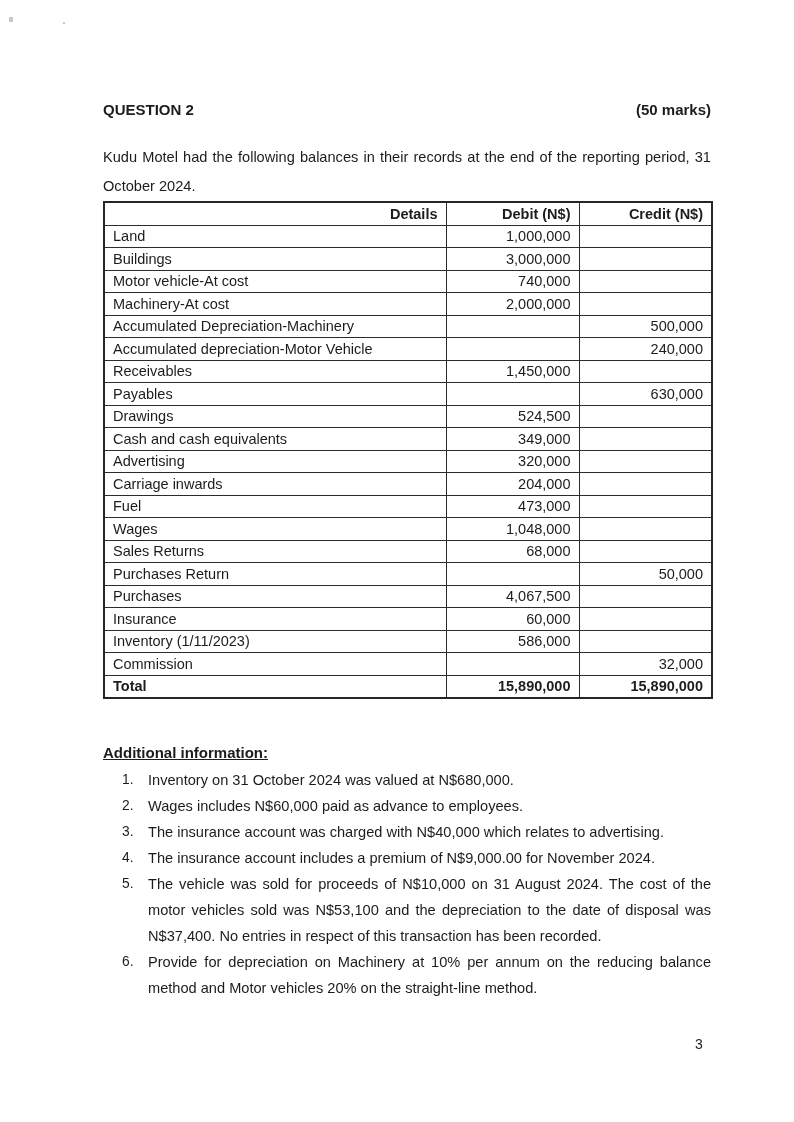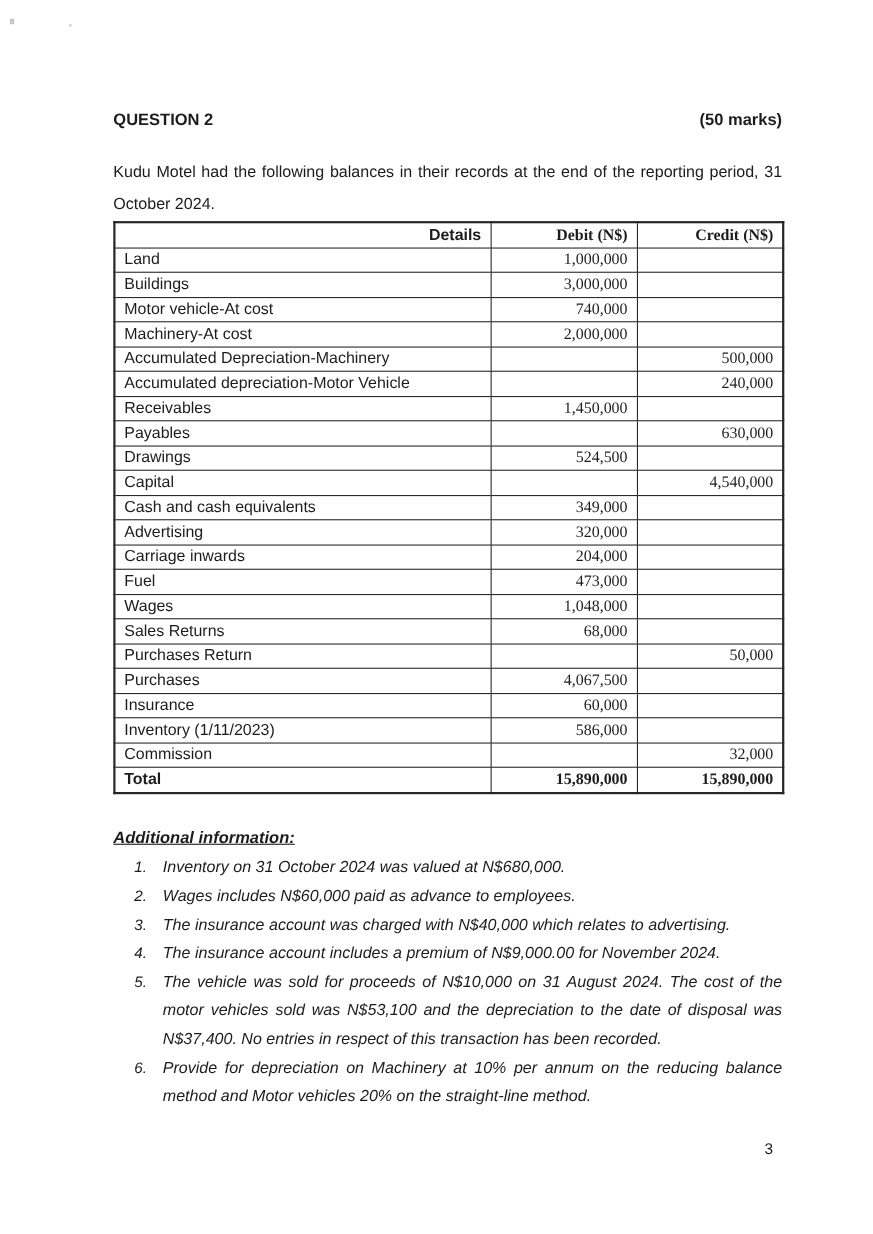--- a/index.html
+++ b/index.html
@@ -51,24 +51,24 @@
   }
   table.balances { border: 2px solid #262626; }
   table.balances th, table.balances td {
     padding: 2.5px 8px;
     line-height: 16.5px;
     vertical-align: middle;
     overflow: hidden;
     white-space: nowrap;
   }
   table.balances th { font-weight: bold; text-align: right; }
-  table.balances th.num, table.balances td.num { text-align: right; font-family: Liberation Serif, serif; }
+  table.balances th.num, table.balances td.num { text-align: right; }
   table.balances tr.total-row td { font-weight: bold; }
 
-  .additional { margin-top: 31px; font-style: italic; }
+  .additional { margin-top: 45px; }
   .additional-heading {
     font-weight: bold;
     font-size: 15px;
     text-decoration: underline;
     line-height: 18px;
   }
   .info-list { margin-top: 5px; }
   .info-item {
     display: flex;
     font-size: 14.6px;
@@ -170,25 +170,20 @@
     <td class="num c-debit">&nbsp;</td>
     <td class="num c-credit">630,000</td>
   </tr>
 
   <tr>
     <td class="c-details">Drawings</td>
     <td class="num c-debit">524,500</td>
     <td class="num c-credit">&nbsp;</td>
   </tr>
 
-  <tr>
-    <td class="c-details">Capital</td>
-    <td class="num c-debit">&nbsp;</td>
-    <td class="num c-credit">4,540,000</td>
-  </tr>
 
   <tr>
     <td class="c-details">Cash and cash equivalents</td>
     <td class="num c-debit">349,000</td>
     <td class="num c-credit">&nbsp;</td>
   </tr>
 
 
   <tr>
     <td class="c-details">Advertising</td>

